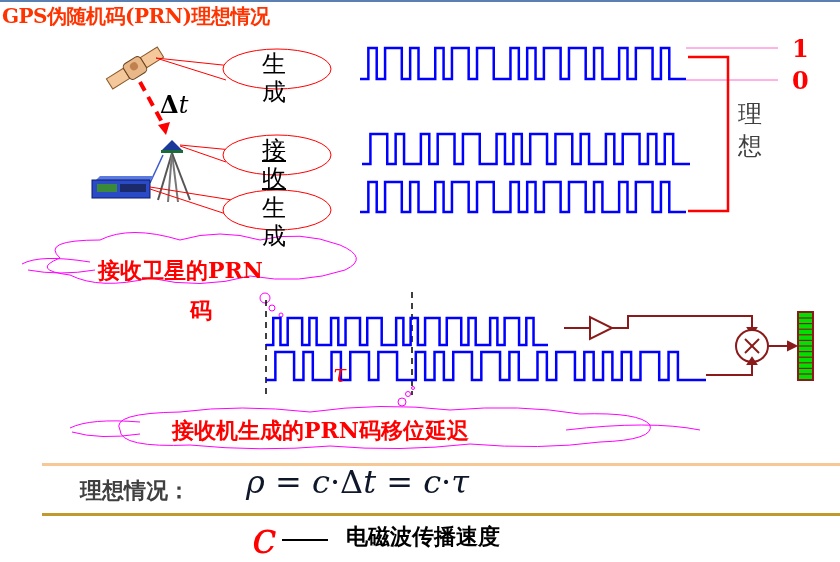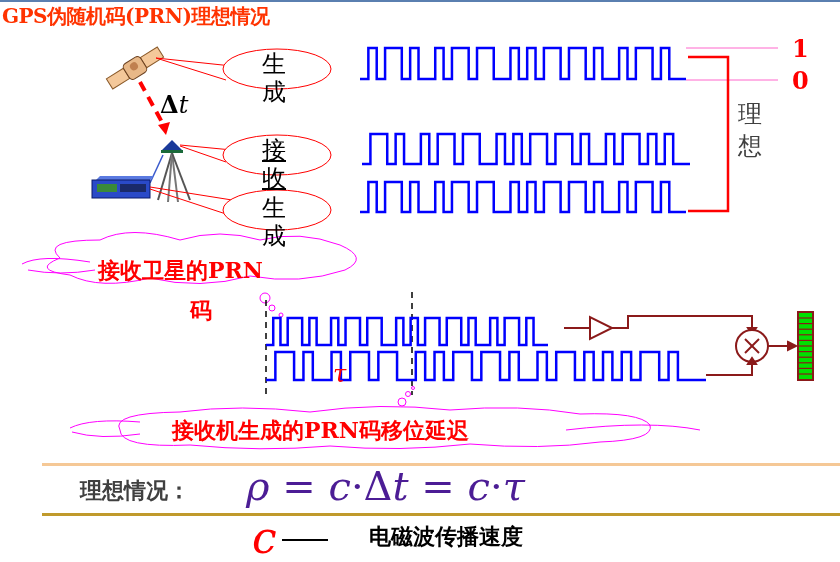--- a/index.html
+++ b/index.html
@@ -41,30 +41,30 @@
   .ideal-lbl {
     position: absolute; left: 738px; top: 98px; width: 28px;
     font-size: 24px; line-height: 32px; color: #404040; word-break: break-all;
   }
   .hr1 { position: absolute; left: 42px; top: 463px; width: 798px; height: 3px; background: #f5c896; }
   .hr2 { position: absolute; left: 42px; top: 513px; width: 798px; height: 3px; background: #c09a2c; }
   .formula-label {
     position: absolute; left: 80px; top: 476px; font-size: 22px; color: #404040; font-weight: bold; font-family: Liberation Serif, serif;
   }
   .formula {
-    position: absolute; left: 246px; top: 463px; font-size: 40px; color: #4c1d95;
+    position: absolute; left: 246px; top: 463px; font-size: 32px; color: #0f172a;
     font-family: "DejaVu Serif", serif; font-style: italic; white-space: nowrap;
   }
   .formula .up { font-style: normal; }
   .c-var {
     position: absolute; left: 252px; top: 512px; font-size: 44px; color: #ff0000;
     font-family: "DejaVu Serif", serif; font-style: italic;
   }
   .c-dash { position: absolute; left: 282px; top: 539px; width: 46px; height: 2px; background: #000; }
-  .c-desc { position: absolute; left: 346px; top: 522px; font-size: 22px; color: #000; font-weight: bold; margin-left: 23px; }
+  .c-desc { position: absolute; left: 346px; top: 522px; font-size: 22px; color: #000; font-weight: bold; }
 </style>
 </head>
 <body>
 
 <div class="topbar"></div>
 <div class="title">GPS伪随机码(PRN)理想情况</div>
 
 <svg class="diagram" id="diagram" width="840" height="562">
 
   <g transform="translate(135,68) rotate(-32)">

